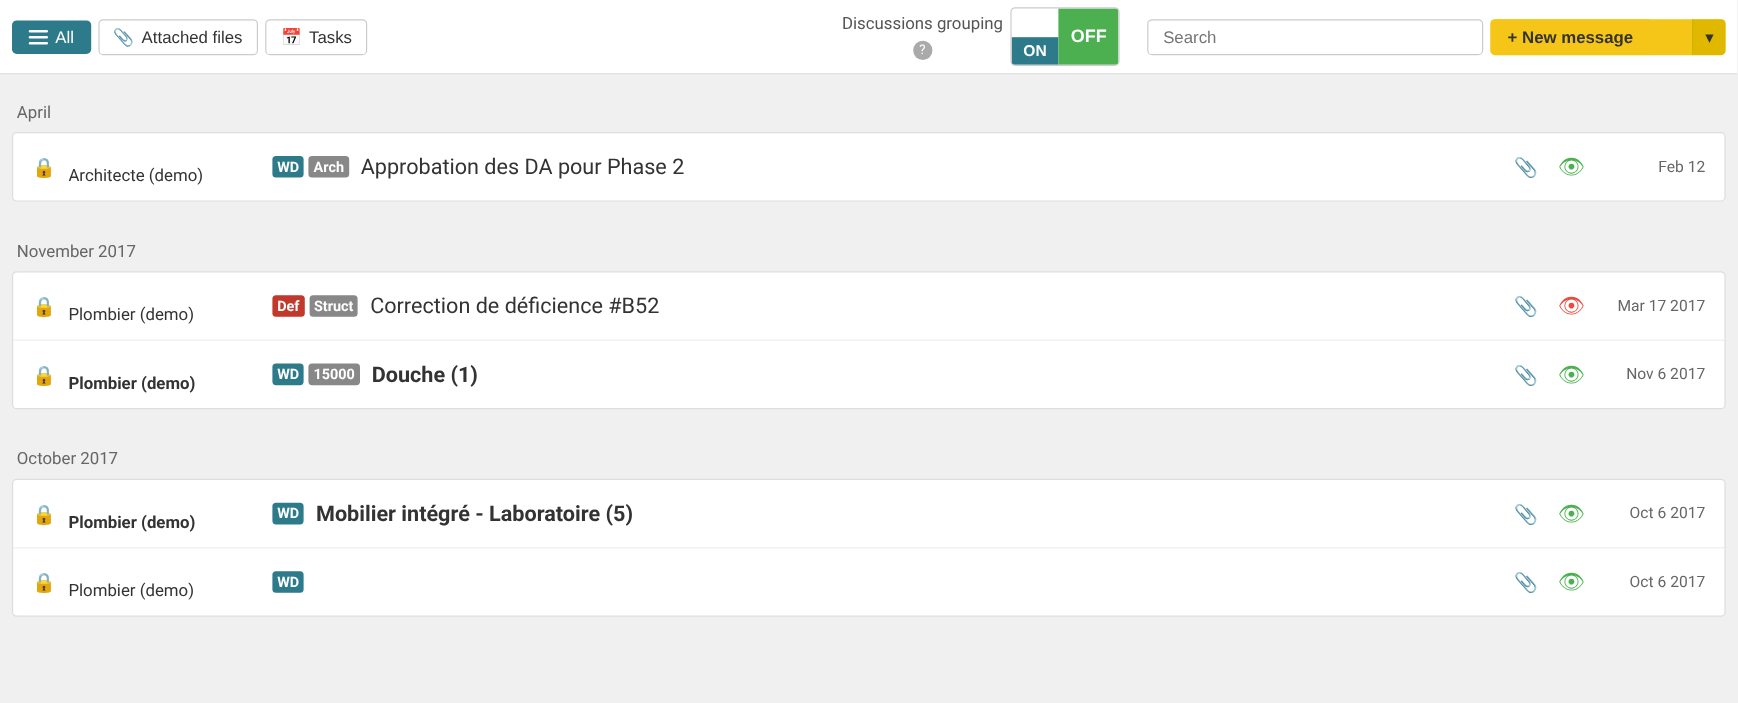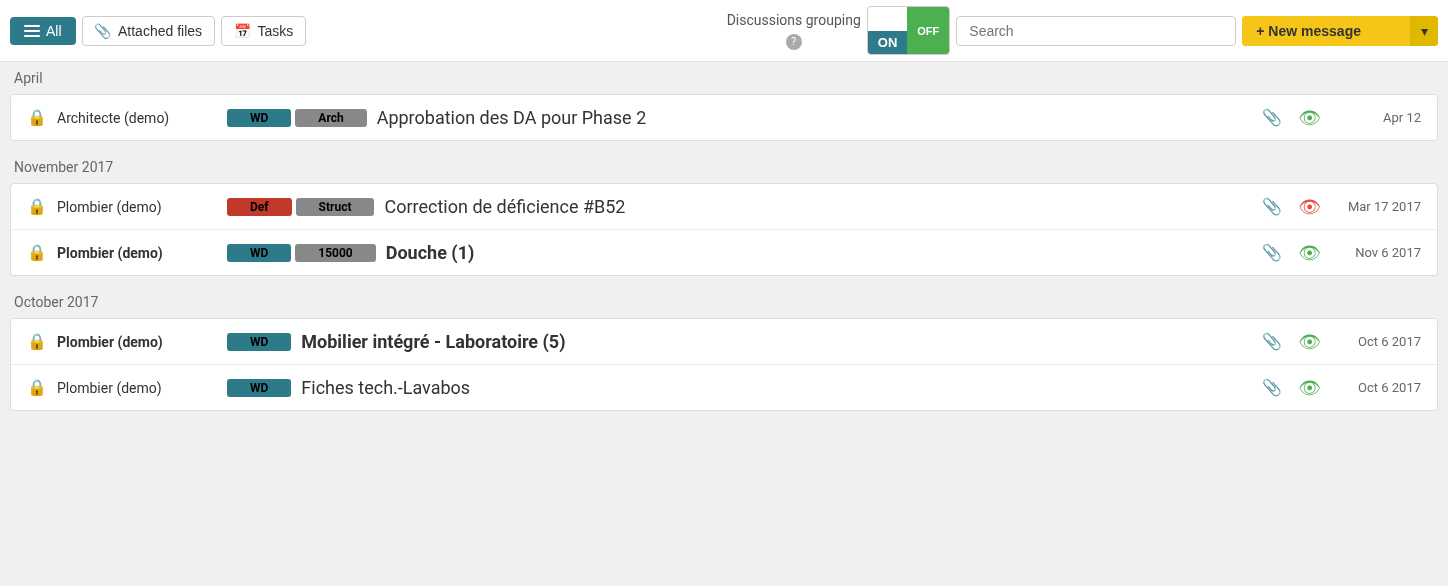--- a/index.html
+++ b/index.html
@@ -77,33 +77,34 @@
       font-size: 13px;
       font-weight: bold;
       cursor: pointer;
       border: none;
       margin-top: 24px;
     }
     .toggle-off {
       background: #4caf50;
       color: #fff;
       padding: 4px 10px;
-      font-size: 11px;
+      font-size: 15px;
       font-weight: bold;
       cursor: pointer;
       border: none;
     }
     .search-input {
       border: 1px solid #ccc;
       border-radius: 4px;
       padding: 6px 12px;
       font-size: 14px;
       width: 280px;
       outline: none;
       color: #999;
+      margin-left: 17px;
     }
     .btn-new-message {
       display: flex;
       align-items: center;
       background: #f5c518;
       color: #333;
       border: none;
       border-radius: 4px;
       font-size: 14px;
       font-weight: bold;
@@ -130,21 +131,21 @@
       border-left: 1px solid #cdb700;
     }
 
     
     .content {
       padding: 0 10px 10px;
     }
 
     
     .group-header {
-      padding: 8px 4px 8px;
+      padding: 24px 4px 8px;
       font-size: 14px;
       color: #666;
       font-weight: normal;
     }
 
     
     .message-group {
       background: #fff;
       border: 1px solid #ddd;
       border-radius: 4px;
@@ -165,34 +166,35 @@
       color: #bbb;
       font-size: 16px;
       flex-shrink: 0;
       width: 20px;
     }
     .sender {
       width: 160px;
       flex-shrink: 0;
       font-size: 14px;
       color: #333;
+      margin-top: 16px;
     }
     .sender.bold { font-weight: bold; }
     .badges {
       display: flex;
       gap: 4px;
       flex-shrink: 0;
     }
     .badge {
       display: inline-block;
-      padding: 2px 23px;
+      padding: 2px 4px;
       border-radius: 3px;
       font-size: 12px;
       font-weight: bold;
-      color: #000000;
+      color: #ffffff;
     }
     .badge-wd { background: #2d7a8a; }
     .badge-arch { background: #888; }
     .badge-def { background: #c0392b; }
     .badge-struct { background: #888; }
     .badge-num { background: #888; }
     .message-title {
       flex: 1;
       font-size: 18px;
       color: #333;
@@ -283,21 +285,21 @@
         <div class="sender">Architecte (demo)</div>
         <div class="badges">
           <span class="badge badge-wd">WD</span>
           <span class="badge badge-arch">Arch</span>
         </div>
         <div class="message-title">Approbation des DA pour Phase 2</div>
         <div class="row-icons">
           <span class="paperclip-icon">📎</span>
           <span class="eye-icon-green">👁</span>
         </div>
-        <div class="date-label">Apr 12</div>
+        <div class="date-label">Feb 12</div>
       </div>
     </div>
     <div class="group-header">November 2017</div>
     <div class="message-group">
       <div class="message-row">
         <div class="lock-icon">🔒</div>
         <div class="sender">Plombier (demo)</div>
         <div class="badges">
           <span class="badge badge-def">Def</span>
           <span class="badge badge-struct">Struct</span>
@@ -338,21 +340,20 @@
           <span class="eye-icon-green">👁</span>
         </div>
         <div class="date-label">Oct 6 2017</div>
       </div>
       <div class="message-row">
         <div class="lock-icon">🔒</div>
         <div class="sender">Plombier (demo)</div>
         <div class="badges">
           <span class="badge badge-wd">WD</span>
         </div>
-        <div class="message-title">Fiches tech.-Lavabos</div>
         <div class="row-icons">
           <span class="paperclip-icon">📎</span>
           <span class="eye-icon-green">👁</span>
         </div>
         <div class="date-label">Oct 6 2017</div>
       </div>
     </div>
   </div>
 
 </body></html>

